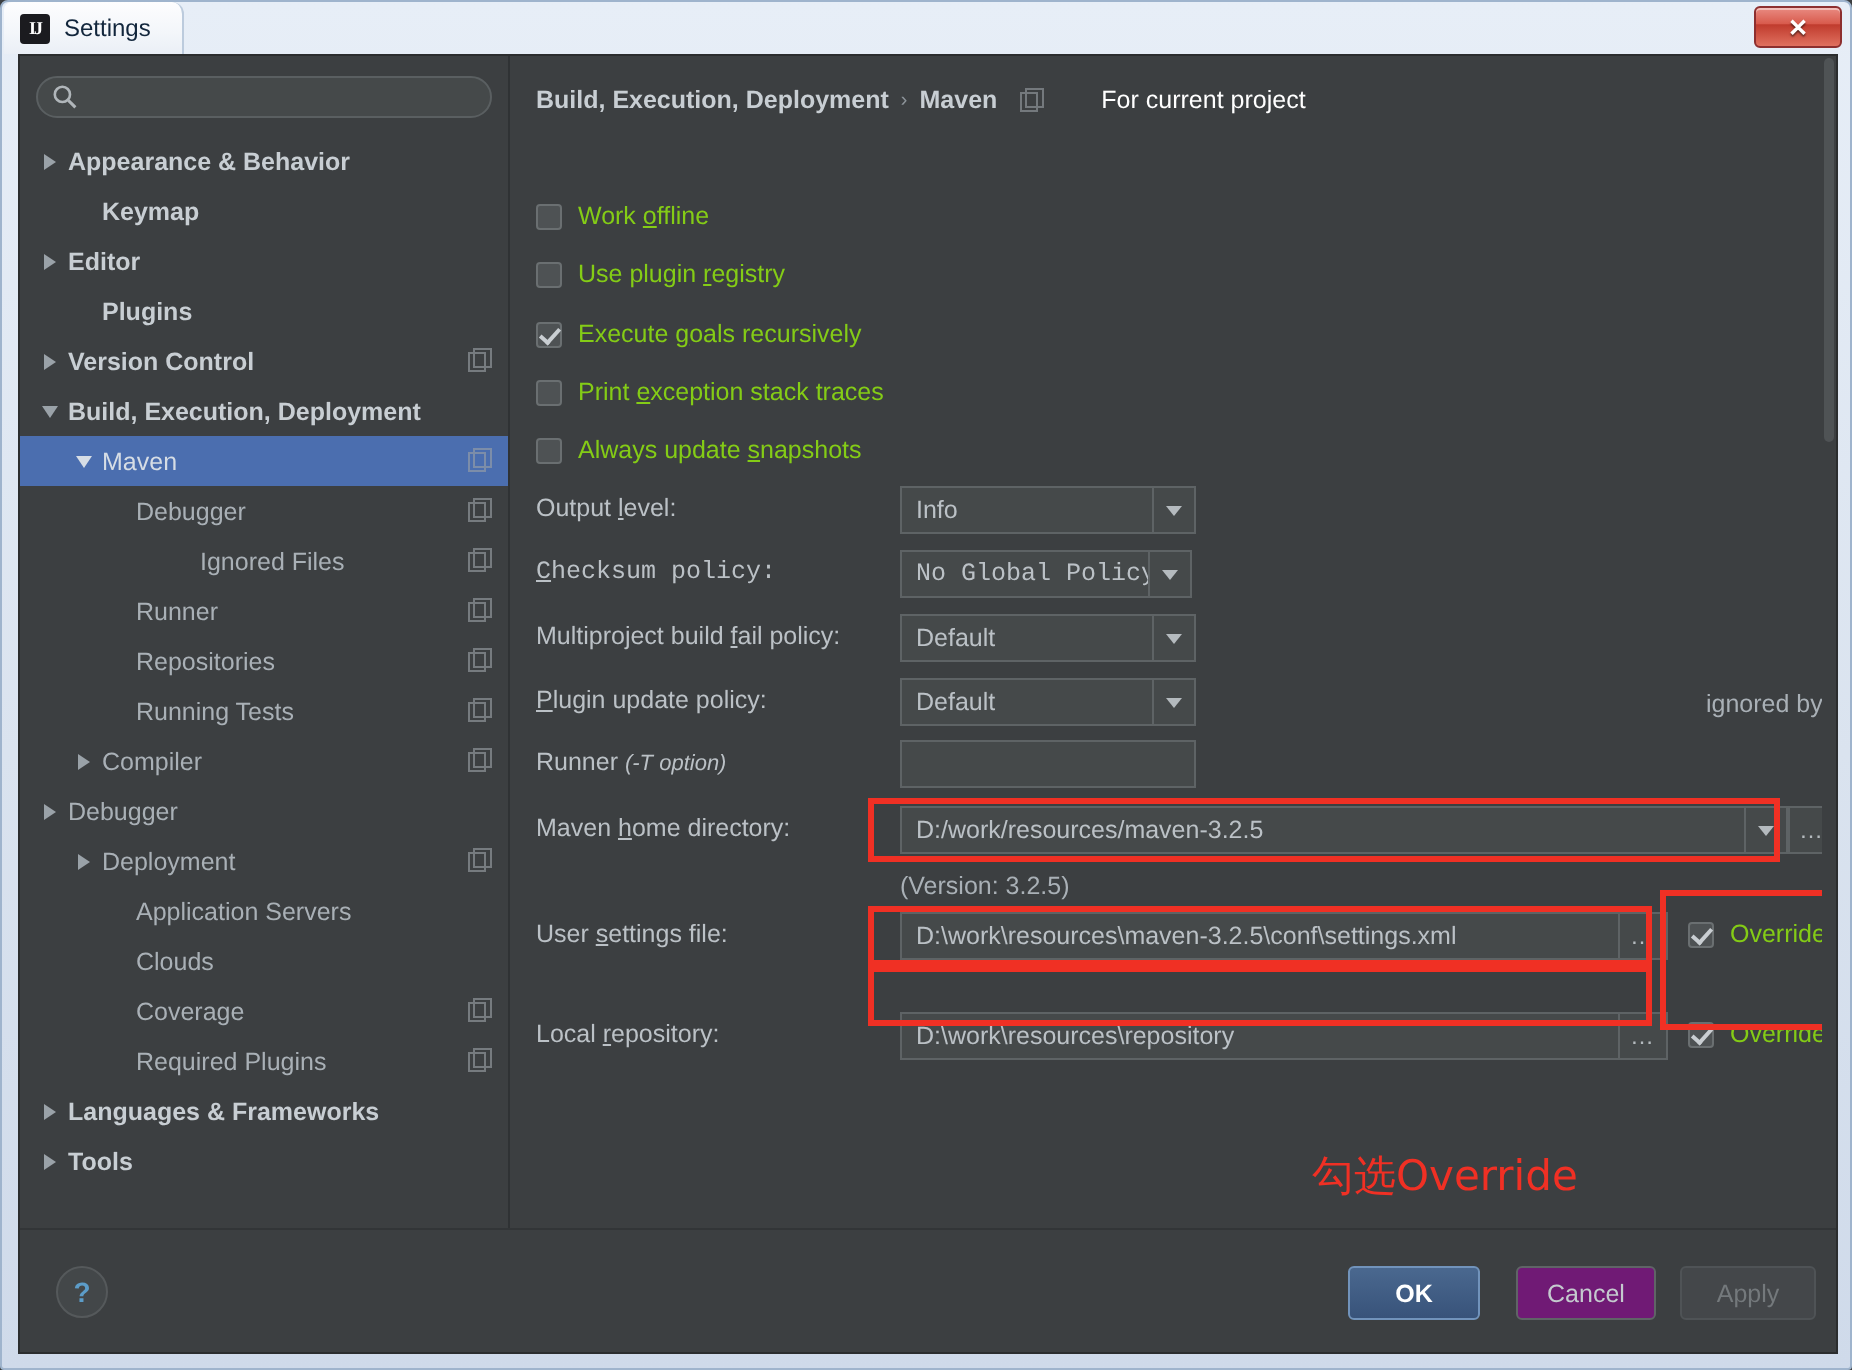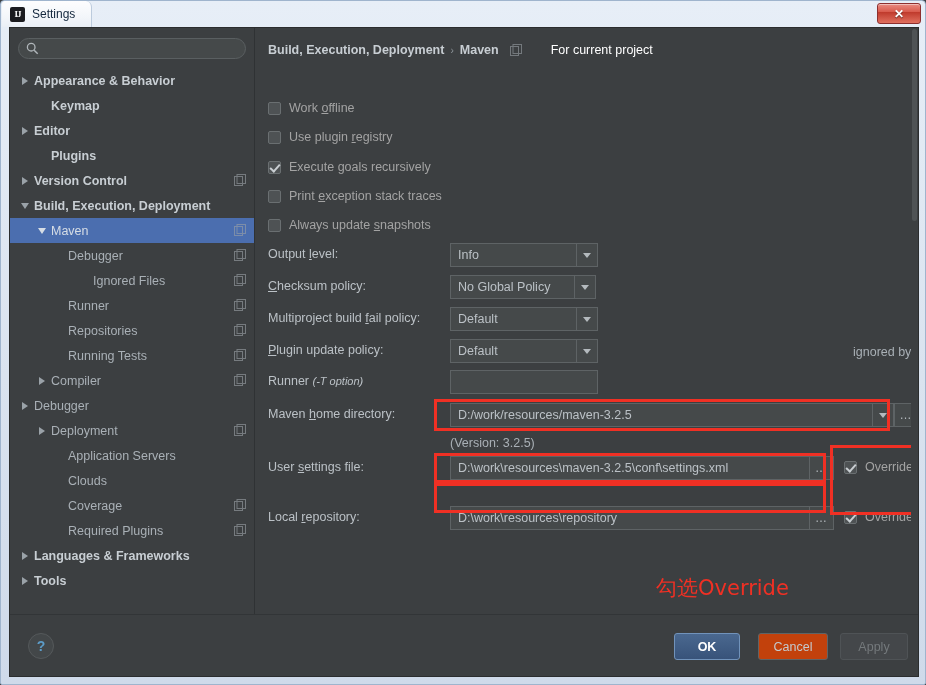--- a/index.html
+++ b/index.html
@@ -147,21 +147,21 @@
   }
   #crumb-1 { color: #c8ced3; font-weight: bold; }
   #crumb-sep { color: #8d949a; font-size: 10px; }
   #crumb-2 { color: #c8ced3; font-weight: bold; }
   #crumb-proj-icon { width: 12px; height: 12px; opacity: .6; margin-left: 5px; }
   #crumb-3 { color: #ffffff; margin-left: 23px; }
 
   .check-row {
     position: absolute; left: 12px;
     display: flex; align-items: center; gap: 8px;
-    font-size: 12.5px; color: #a3a3a3;
+    font-size: 12.5px; color: #84cc16;
     cursor: default;
   }
   .cbox {
     width: 13px; height: 13px; flex: 0 0 13px;
     background: #4e5254;
     border: 1px solid #6a6f71;
     border-radius: 2px;
     position: relative;
   }
   .cbox.checked::after {
@@ -272,21 +272,21 @@
     cursor: pointer;
   }
   #ok-button {
     right: 178px; width: 66px;
     background: linear-gradient(180deg,#4a688f 0%, #38537a 100%);
     border: 1px solid #7193bb;
     color: #ffffff; font-weight: bold;
   }
   #cancel-button {
     right: 90px; width: 70px;
-    background: #c2410c; border: 1px solid #5f6466;
+    background: #701a75; border: 1px solid #5f6466;
     color: #c4cace;
   }
   #apply-button {
     right: 10px; width: 68px;
     background: #44474a; border: 1px solid #4f5356;
     color: #74797c;
   }
 </style>
 </head>
 <body>
@@ -361,21 +361,21 @@
             </svg>
           </div>
           <div class="tree-row" style="padding-left: 42px;">
             <span class="tw"></span>
             <span>Debugger</span>
             <svg class="proj-icon" viewBox="0 0 12 12">
               <rect x="0.5" y="2.5" width="8" height="9" fill="none" stroke="#9aa1a6" stroke-width="1"></rect>
               <rect x="3" y="0.5" width="8.5" height="9" fill="none" stroke="#9aa1a6" stroke-width="1"></rect>
             </svg>
           </div>
-          <div class="tree-row" style="padding-left: 67px;">
+          <div class="tree-row" style="padding-left: 42px; gap: 32px;">
             <span class="tw"></span>
             <span>Ignored Files</span>
             <svg class="proj-icon" viewBox="0 0 12 12">
               <rect x="0.5" y="2.5" width="8" height="9" fill="none" stroke="#9aa1a6" stroke-width="1"></rect>
               <rect x="3" y="0.5" width="8.5" height="9" fill="none" stroke="#9aa1a6" stroke-width="1"></rect>
             </svg>
           </div>
           <div class="tree-row" style="padding-left: 42px;">
             <span class="tw"></span>
             <span>Runner</span>
@@ -504,21 +504,21 @@
       <div id="combo-group">
           <div class="field-row" style="top: 215px; width: 620px; height: 26px;">
             <div class="field-label" style="top: 4px;"><span>Output </span><span class="u">l</span><span>evel:</span></div>
             <div class="combo" style="left: 182px; top: 0px; width: 148px;">
               <div class="val">Info</div>
               <div class="arrowbtn">
                 <span class="caret"></span>
               </div>
             </div>
           </div>
-          <div class="field-row" style="top: 247px; width: 620px; height: 26px;">
+          <div class="field-row" style="top: 247px; width: 620px; height: 26px; font-family: Liberation Mono, monospace;">
             <div class="field-label" style="top: 4px;"><span></span><span class="u">C</span><span>hecksum policy:</span></div>
             <div class="combo" style="left: 182px; top: 0px; width: 146px;">
               <div class="val">No Global Policy</div>
               <div class="arrowbtn">
                 <span class="caret"></span>
               </div>
             </div>
           </div>
           <div class="field-row" style="top: 279px; width: 620px; height: 26px;">
             <div class="field-label" style="top: 4px;"><span>Multiproject build </span><span class="u">f</span><span>ail policy:</span></div>

